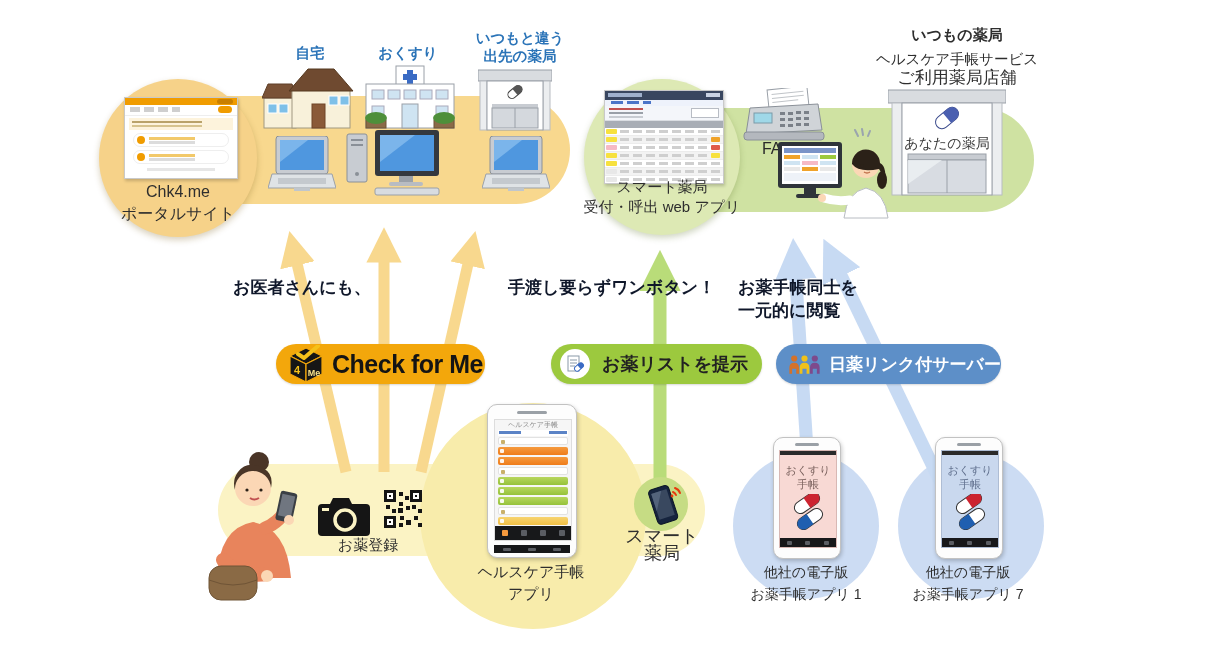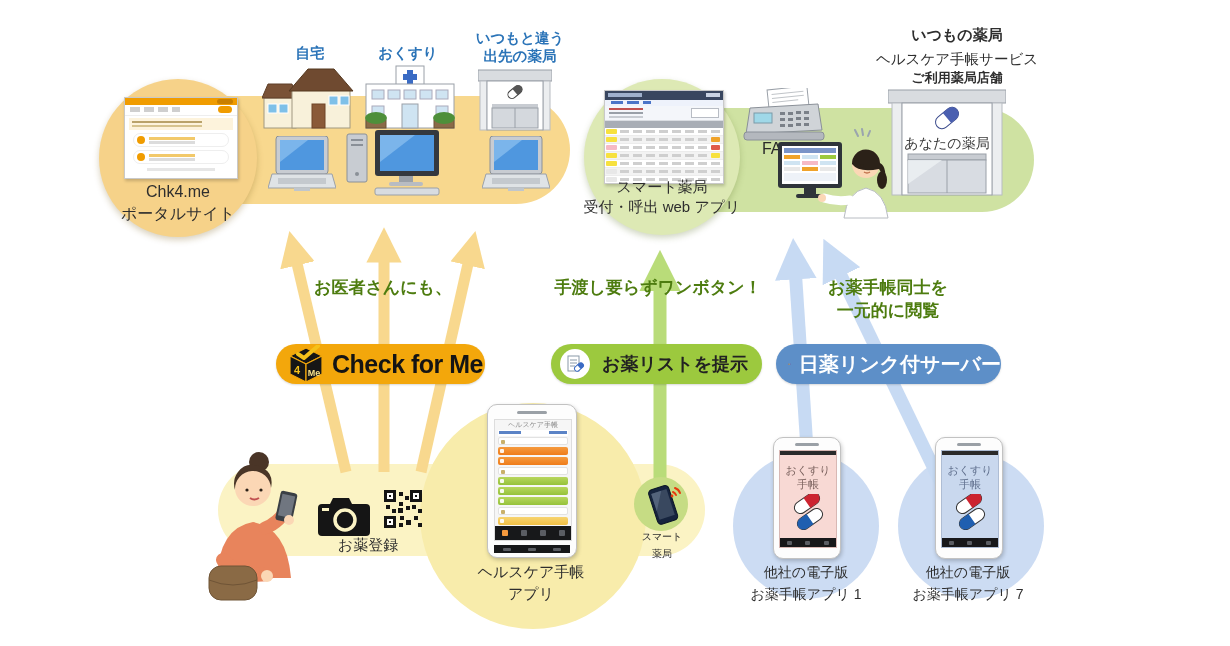--- a/index.html
+++ b/index.html
@@ -13,31 +13,31 @@
   .band-paleyellow{background:#fbf3c4;border-radius:46px;}
   .circle{position:absolute;border-radius:50%;}
   .c-portal{background:#f6d289;box-shadow:0 3px 6px rgba(120,90,20,.28);}
   .c-smart{background:#dde9b4;box-shadow:0 3px 6px rgba(90,110,40,.28);}
   .c-bigyellow{background:#f8ecab;}
   .c-smallgreen{background:#c6dc84;}
   .c-blue{background:#ccdcf3;}
   
   .lbl{position:absolute;text-align:center;color:#2a2a2a;}
   .lbl-blue{color:#2b74b8;font-weight:700;font-size:14.5px;line-height:18px;}
-  .annot{position:absolute;text-align:center;font-weight:800;font-size:17px;line-height:23px;color:#4d7c0f;}
+  .annot{position:absolute;text-align:left;font-weight:800;font-size:17px;line-height:23px;color:#0f172a;}
   .heading-blue{color:#1f6fb5;font-weight:800;font-size:19px;}
   
   .pill{position:absolute;height:40px;border-radius:20px;display:flex;align-items:center;box-shadow:0 1px 2px rgba(0,0,0,.15);}
   .pill-amber{background:#f3a70b;}
   .pill-green{background:#9cc93e;}
   .pill-blue{background:#5d8fc8;}
   .pill .txt{white-space:nowrap;}
   .cfm-txt{font-size:25px;font-weight:800;color:#141414;letter-spacing:-.5px;margin-left:8px;}
   .list-txt{font-size:18px;font-weight:700;color:#222;margin-left:12px;}
-  .nky-txt{font-size:20px;font-weight:600;color:#fff;margin-left:8px;}
+  .nky-txt{font-size:17px;font-weight:600;color:#fff;margin-left:8px;}
   .icon-circle{width:30px;height:30px;border-radius:50%;background:#fff;margin-left:9px;display:flex;align-items:center;justify-content:center;}
   
   .shot{position:absolute;background:#fff;border:1px solid #c9c9c9;box-shadow:1px 2px 3px rgba(0,0,0,.2);overflow:hidden;}
   .po-top{height:7px;background:#f09c00;position:relative;}
   .po-top:after{content:"";position:absolute;right:4px;top:1px;width:16px;height:5px;background:#c97f00;border-radius:3px;}
   .po-nav{height:10px;border-bottom:1px solid #eee;position:relative;background:#fff;}
   .po-nav:before{content:"";position:absolute;left:5px;top:2px;width:50px;height:5px;
      background:repeating-linear-gradient(90deg,#cfcfcf 0 10px,transparent 10px 14px);}
   .po-nav:after{content:"";position:absolute;right:5px;top:1px;width:14px;height:7px;border-radius:4px;background:#f09c00;}
   .po-beige{height:12px;background:#fdf3dc;margin:2px 4px;position:relative;}
@@ -76,21 +76,21 @@
   .hc-y{background:linear-gradient(#f7d470,#f0bf45);}
   .hc-w{background:#fff;border:1px solid #e2e2e2;height:6px;}
   .hc-w:after{background:#c9b06a;}
   .hc-title{font-size:7px;color:#8a8a8a;text-align:center;line-height:9px;}
   .hc-linkrow{height:6px;margin:1px 3px;position:relative;background:#fff;}
   .hc-linkrow:before{content:"";position:absolute;left:1px;top:1px;width:22px;height:3px;background:#5b83c6;}
   .hc-linkrow:after{content:"";position:absolute;right:1px;top:1px;width:18px;height:3px;background:#5b83c6;}
   .oscreen-txt{text-align:center;font-size:11px;line-height:14px;margin-top:8px;}
   
   .cap{position:absolute;text-align:center;font-size:15px;color:#2e2e2e;line-height:22px;}
-  .cap13{font-size:10px;line-height:17px;}
+  .cap13{font-size:18px;line-height:17px;}
   .cap14{font-size:14px;line-height:22px;}
   svg{display:block;}
 </style>
 </head>
 <body>
 
 <div class="stage">
 
   <div class="band band-yellow" style="left:150px;top:96px;width:420px;height:108px;"></div>
   <div class="band band-green" style="left:618px;top:108px;width:416px;height:104px;"></div>
@@ -329,21 +329,21 @@
       <path d="M0,-6.5 h6.5 a6.5,6.5 0 0 1 0,13 h-6.5 z" fill="#4a5fb0"></path>
     </g>
     <text x="59" y="64" font-size="14" text-anchor="middle" fill="#3a3a3a">あなたの薬局</text>
     <rect x="20" y="70" width="78" height="6" fill="#c8ccd2" stroke="#9aa0a8"></rect>
     <rect x="20" y="76" width="78" height="33" fill="#d8dce2" stroke="#9aa0a8"></rect>
     <polygon points="20,76 54,76 20,100" fill="#eef1f4" opacity=".8"></polygon>
     <line x1="59" y1="76" x2="59" y2="109" stroke="#9aa0a8"></line>
   </svg>
   <div class="cap heading-blue" style="left:857px;top:24px;width:200px;text-align:center;">いつもの薬局</div>
   <div class="cap" style="left:857px;top:48px;width:200px;font-size:14.5px;">ヘルスケア手帳サービス</div>
-  <div class="cap" style="left:857px;top:67px;width:200px;font-size:13px;font-weight:bold;">ご利用薬局店舗</div>
+  <div class="cap" style="left:857px;top:67px;width:200px;font-size:17px;">ご利用薬局店舗</div>
 
   <div class="annot" style="left:233px;top:276px;width:300px;">
     <div>お医者さんにも、</div>
   </div>
   <div class="annot" style="left:508px;top:276px;width:300px;">
     <div>手渡し要らずワンボタン！</div>
   </div>
   <div class="annot" style="left:738px;top:276px;width:300px;">
     <div>お薬手帳同士を</div>
     <div>一元的に閲覧</div>

